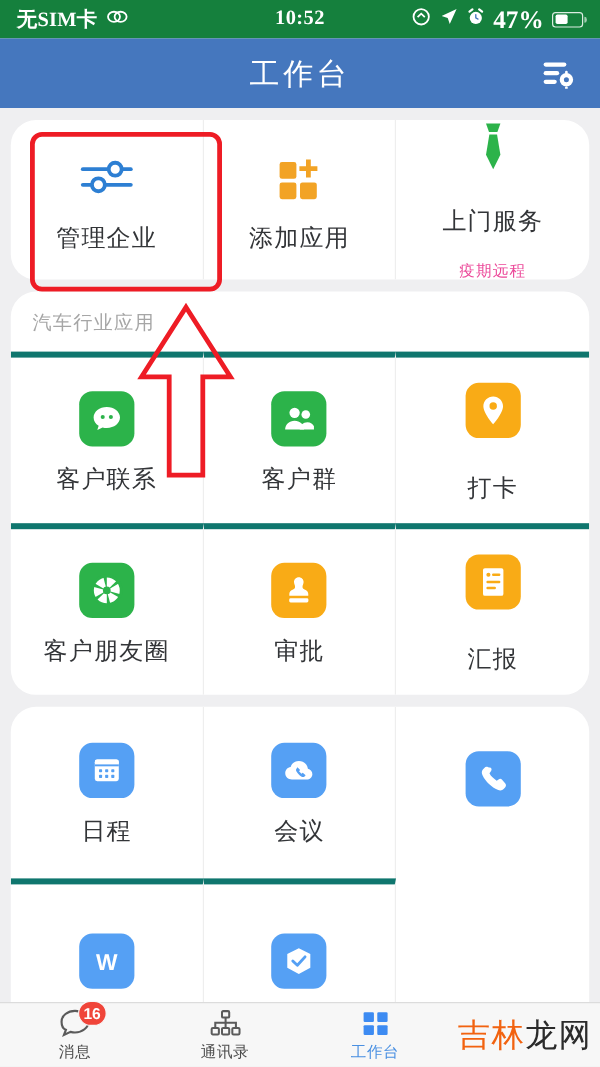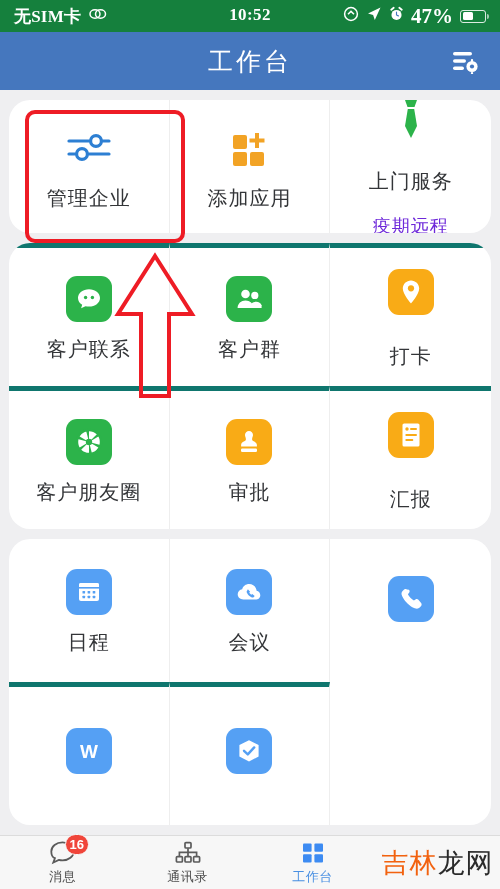--- a/index.html
+++ b/index.html
@@ -114,21 +114,21 @@
   .grid.no-toprule .cell:nth-child(-n+3) { border-top: none; }
   .cell-icon {
     height: 54px;
     display: flex; align-items: center; justify-content: center;
     margin-bottom: 10px;
   }
   .cell-label {
     font-size: 20px; color: #333538; letter-spacing: 1px;
   }
   .cell-sub {
-    font-size: 18px; color: #6d28d9; margin-top: 5px; letter-spacing: 1px;
+    font-size: 13px; color: #ec4899; margin-top: 5px; letter-spacing: 1px;
   }
   .appicon {
     width: 46px; height: 46px; border-radius: 11px;
     display: flex; align-items: center; justify-content: center;
   }
   .bg-green { background: #2cb34a; }
   .bg-orange { background: #f9ab16; }
   .bg-red { background: #f4606c; }
   .bg-blue { background: #55a0f4; }
 
@@ -286,20 +286,21 @@
             </svg>
           </div>
           <div class="cell-label">上门服务</div>
           <div class="cell-sub">疫期远程</div>
         </div>
 
       </div>
     </div>
 
     <div class="card">
+      <div class="section-title">汽车行业应用</div>
       <div class="grid">
 
         <div class="cell">
           <div class="cell-icon">
             <div class="appicon bg-green">
               <svg width="28" height="26" viewBox="0 0 28 26">
                 <path d="M14 3.2c6.1 0 11 3.9 11 8.7 0 4.8-4.9 8.7-11 8.7-1.2 0-2.4-.16-3.5-.45l-4.4 2.2 1.1-3.5C4.6 17.3 3 14.8 3 11.9 3 7.1 7.9 3.2 14 3.2z" fill="#fff"></path>
                 <circle cx="10.6" cy="11.5" r="1.7" fill="#2cb34a"></circle>
                 <circle cx="17.4" cy="11.5" r="1.7" fill="#2cb34a"></circle>
               </svg>

